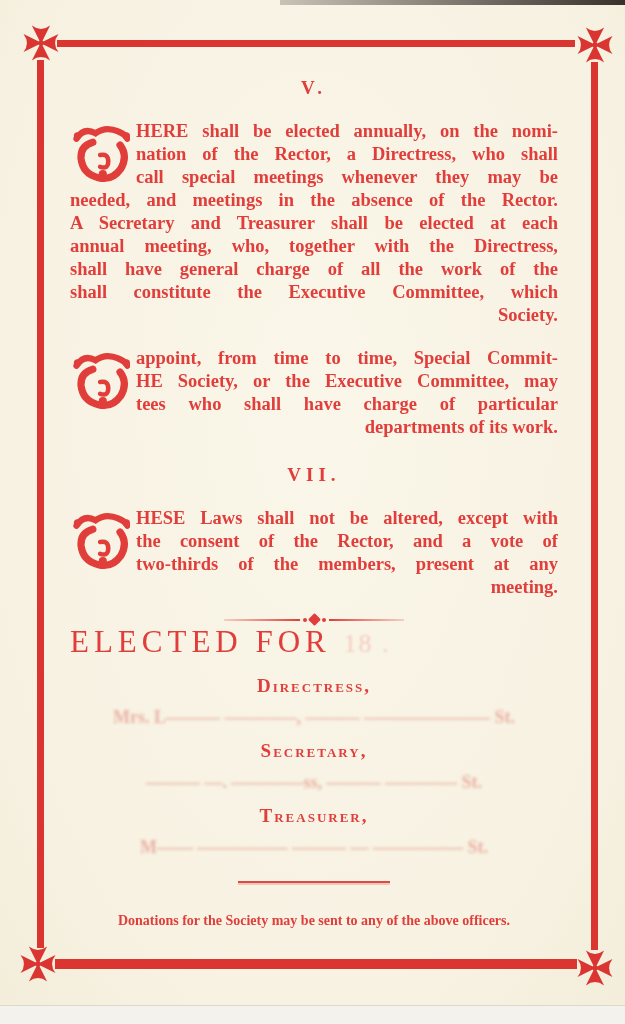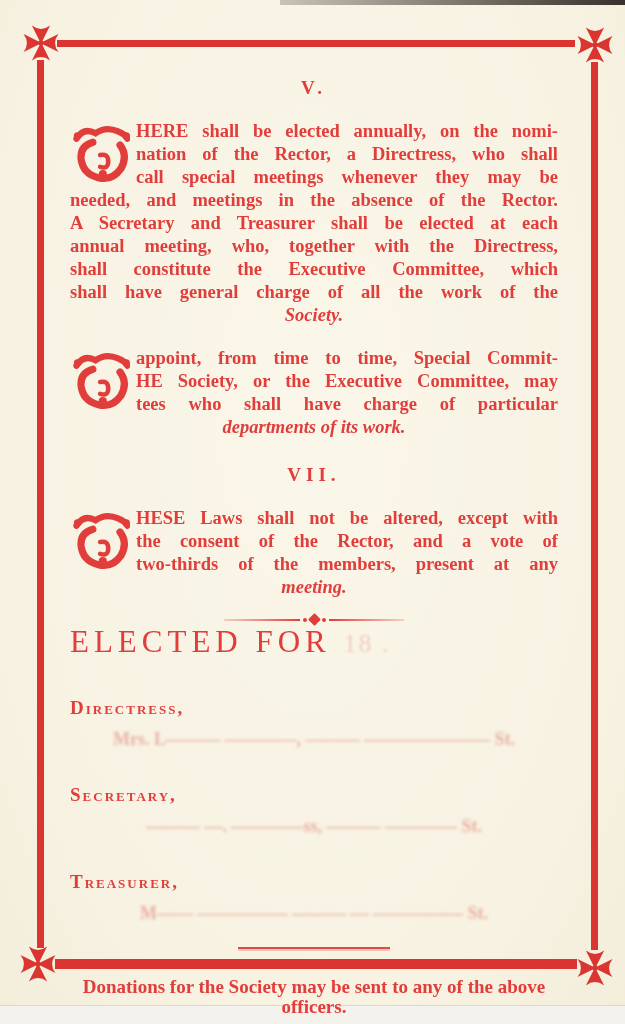--- a/index.html
+++ b/index.html
@@ -29,40 +29,40 @@
   .c-tr{left:576px;top:26px;}
   .c-bl{left:19px;top:945px;}
   .c-br{left:576px;top:949px;}
   
   #content{position:absolute;left:70px;top:76px;width:488px;}
   .numeral{text-align:center;font-weight:bold;font-size:19px;letter-spacing:5px;line-height:24px;}
   .numeral.n2{margin-top:8px;}
   .numeral.n3{margin-top:24px;}
   .para{margin-top:20px;font-size:18.5px;font-weight:bold;line-height:23px;}
   .jline{text-align:justify;text-align-last:justify;}
-  .lline{text-align:center;font-style:italic;}
+  .lline{text-align:right;}
   .dropcap{float:left;width:58px;height:66px;margin:2px 6px 0 2px;}
   .dropcap svg{display:block;width:100%;height:100%;}
   .sr{position:absolute;width:1px;height:1px;overflow:hidden;clip:rect(0 0 0 0);white-space:nowrap;}
   .clear{clear:both;}
   
   .orn-divider{margin:16px auto 0 auto;width:180px;display:flex;align-items:center;justify-content:center;}
   .orn-seg{height:2px;flex:1;background:linear-gradient(90deg,rgba(225,62,59,.2),#e13e3b);}
   .orn-seg.right{background:linear-gradient(90deg,#e13e3b,rgba(225,62,59,.2));}
   .orn-dot{width:4px;height:4px;border-radius:50%;background:#e13e3b;margin:0 3px;}
   .orn-diamond{width:9px;height:9px;background:#e13e3b;transform:rotate(45deg);border-radius:1px;}
   
   .elected-title{text-align:left;font-size:31px;letter-spacing:5px;line-height:36px;font-weight:normal;}
   .year-faded{opacity:.22;filter:blur(1px);font-size:26px;letter-spacing:2px;}
-  .officer-title{margin-top:36px;text-align:left;font-variant:small-caps;font-weight:bold;
+  .officer-title{margin-top:14px;text-align:center;font-variant:small-caps;font-weight:bold;
     font-size:19px;letter-spacing:2px;line-height:20px;}
   .officer-name{margin-top:11px;text-align:center;font-size:18px;line-height:20px;
     color:rgba(214,70,60,.38);filter:blur(1.4px);font-weight:bold;white-space:nowrap;}
   .end-rule{margin:24px auto 0 auto;width:152px;height:2px;background:#e04a44;box-shadow:0 2px 0 rgba(225,62,59,.25);}
-  .donations{margin:28px -12px 0 -12px;text-align:center;font-weight:bold;font-size:19px;line-height:20px;}
+  .donations{margin:28px -12px 0 -12px;text-align:center;font-weight:bold;font-size:14px;line-height:20px;}
 </style>
 </head>
 <body>
 
 <div id="card">
 
   <div class="scan-top"></div>
   <div class="scan-bottom"></div>
 
   <div class="frame-line fl-top"></div>
@@ -132,22 +132,22 @@
         </svg>
         <span class="sr">T</span>
       </div>
       <div class="jline">HERE shall be elected annually, on the nomi-</div>
       <div class="jline">nation of the Rector, a Directress, who shall</div>
       <div class="jline">call special meetings whenever they may be</div>
       <div class="clear"></div>
       <div class="jline">needed, and meetings in the absence of the Rector.</div>
       <div class="jline">A Secretary and Treasurer shall be elected at each</div>
       <div class="jline">annual meeting, who, together with the Directress,</div>
+      <div class="jline">shall have general charge of all the work of the</div>
       <div class="jline">shall constitute the Executive Committee, which</div>
-      <div class="jline">shall have general charge of all the work of the</div>
       <div class="lline">Society.</div>
     </div>
 
     <div class="para">
       <div class="dropcap">
         <svg viewBox="0 0 64 70">
           <g fill="none" stroke="#e13e3b" stroke-linecap="round">
             <path d="M5,17 Q13,4 26,11 Q37,3 51,9 Q59,12 61,17" stroke-width="7"></path>
             <path d="M53,24 Q62,36 54,50 Q44,64 29,60 Q12,56 10,39 Q9,25 23,21" stroke-width="8"></path>
             <path d="M31,35 Q40,33 40,42 Q40,51 31,48" stroke-width="5"></path>

